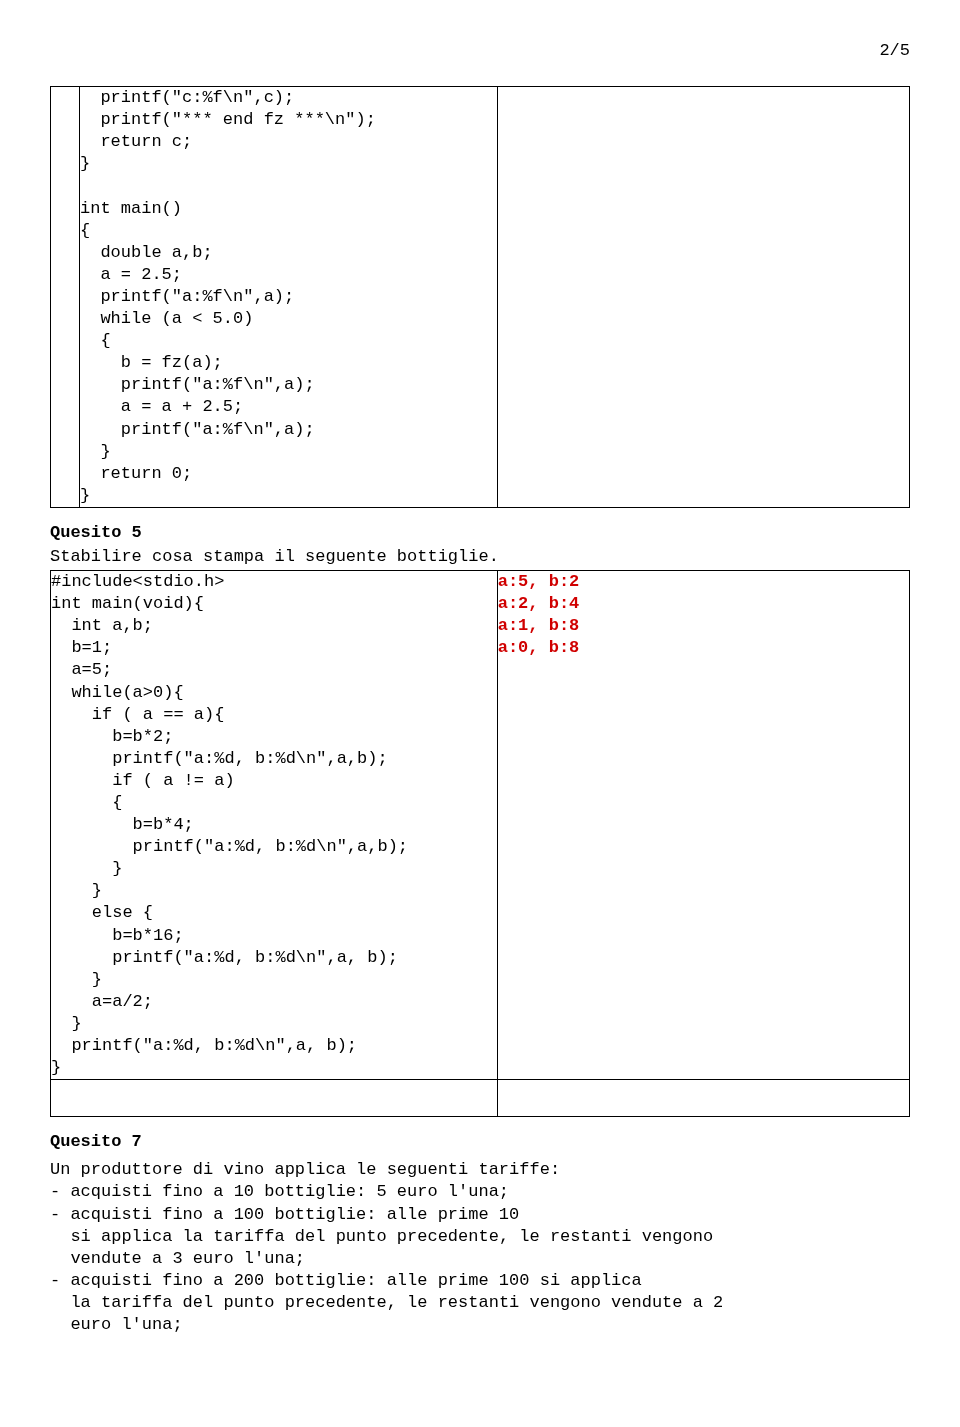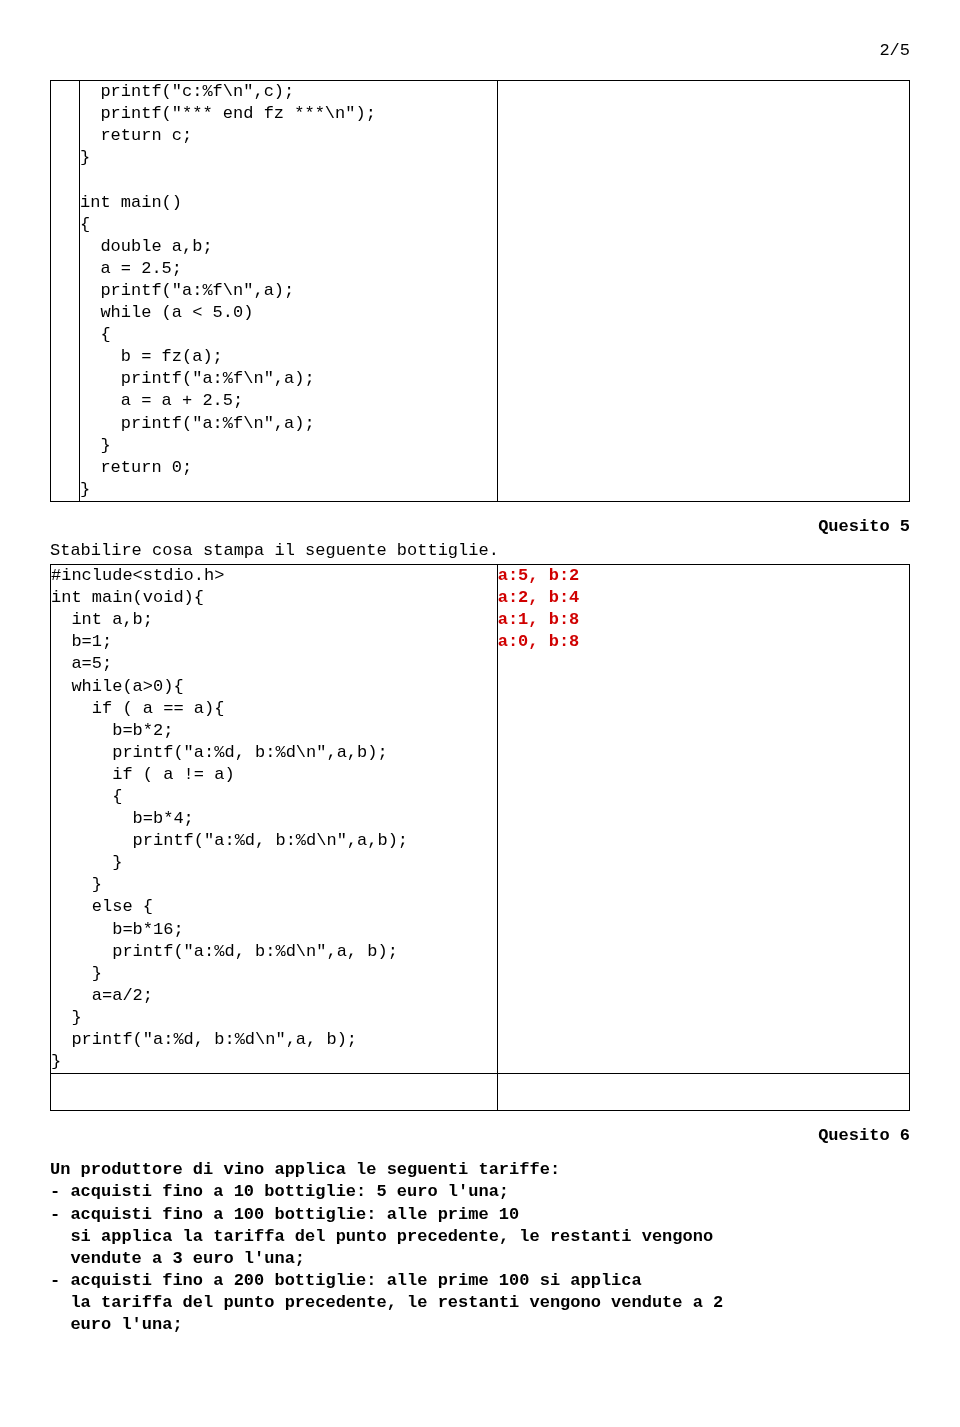--- a/index.html
+++ b/index.html
@@ -9,21 +9,21 @@
   padding: 40px 50px;
   font-size: 17px;
   line-height: 1.3;
   color: #000;
   width: 960px;
   box-sizing: border-box;
 }
 .page-num {
   text-align: right;
   font-size: 17px;
-  margin-bottom: 18px;
+  margin-bottom: 24px;
 }
 .tbl {
   border-collapse: collapse;
   width: 100%;
   margin-bottom: 14px;
 }
 .tbl td {
   border: 1px solid #000;
   vertical-align: top;
   padding: 0;
@@ -42,30 +42,29 @@
   color: #d00000;
   font-weight: bold;
   width: 48%;
   margin-top: 8px;
 }
 .empty-row td {
   height: 36px;
 }
 .section-title {
   font-weight: bold;
-  text-align: right;
+  text-align: left;
   margin-top: 4px;
 }
 .intro {
   margin: 2px 0 2px 0;
 }
 .q6 {
   white-space: pre-wrap;
-  margin-top: 12px;
-  font-weight: bold;
+  margin-top: 6px;
 }
 </style>
 </head>
 <body>
 
 <div class="page-num">2/5</div>
 
 <table class="tbl">
   <tbody>
       <tr>
@@ -128,21 +127,21 @@
 a:1, b:8
 a:0, b:8</td>
   </tr>
   <tr class="empty-row">
     <td></td>
     <td></td>
   </tr>
 </tbody>
   </table>
 
-<div class="section-title">Quesito 6</div>
+<div class="section-title">Quesito 7</div>
 <div class="q6">Un produttore di vino applica le seguenti tariffe:
 - acquisti fino a 10 bottiglie: 5 euro l'una;
 - acquisti fino a 100 bottiglie: alle prime 10
   si applica la tariffa del punto precedente, le restanti vengono
   vendute a 3 euro l'una;
 - acquisti fino a 200 bottiglie: alle prime 100 si applica
   la tariffa del punto precedente, le restanti vengono vendute a 2
   euro l'una;</div>
 
 </body></html>

